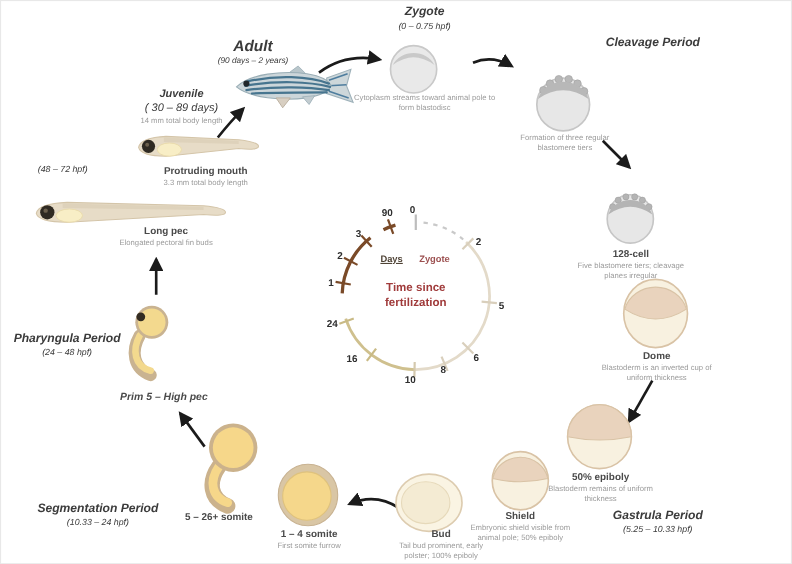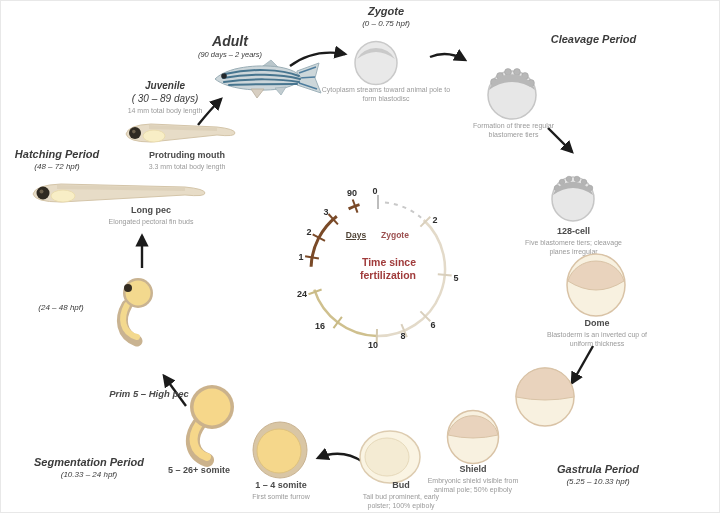--- a/index.html
+++ b/index.html
@@ -6,29 +6,29 @@
   #canvas{
     position:relative;width:720px;height:513px;background:#ffffff;
     font-family:"Liberation Sans", sans-serif;overflow:hidden;
     border:1px solid #e8e8e8;box-sizing:border-box;
   }
   .abs{position:absolute;}
   .ctr{text-align:center;}
   .period-name{font-size:11px;font-weight:bold;font-style:italic;color:#3b3b3b;line-height:1.2;display:block;}
   .period-range{font-size:8px;font-weight:normal;font-style:italic;color:#3b3b3b;line-height:1.4;display:block;}
   .stage-name{font-size:9px;font-weight:bold;color:#4a4a4a;line-height:1.3;display:block;}
-  .stage-name.it{font-style:italic;font-size:9.5px;margin-top:32px;}
+  .stage-name.it{font-style:italic;font-size:9.5px;}
   .stage-caption{font-size:7px;color:#9a9a9a;line-height:1.3;display:block;}
   .clock-num{position:absolute;transform:translate(-50%,-50%);font-size:9px;font-weight:bold;color:#2e2e2e;}
   .clock-side{position:absolute;transform:translate(-50%,-50%);font-size:8.5px;font-weight:bold;}
   .clock-days{color:#4f4336;text-decoration:underline;}
   .clock-hours{color:#9c5050;}
   .clock-title{
     position:absolute;left:377px;top:268px;width:76px;transform:translate(-50%,-50%);
-    font-size:10.5px;font-weight:bold;color:#a03b3b;text-align:right;line-height:1.25;
+    font-size:10.5px;font-weight:bold;color:#a03b3b;text-align:center;line-height:1.25;
   }
   svg{display:block;}
 </style>
 </head>
 <body>
 
 <div id="canvas">
 
   <svg class="abs" style="left:0;top:0" width="720" height="513" viewBox="0 0 720 513">
     <defs>
@@ -146,20 +146,24 @@
   </svg>
   <div class="abs ctr" style="left:545px;top:317px;width:102px">
     <span class="stage-name">Dome</span>
     <span class="stage-caption">Blastoderm is an inverted cup of uniform thickness</span>
   </div>
 
   <svg class="abs" style="left:512px;top:365px" width="64" height="62" viewBox="0 0 64 62">
     <ellipse cx="32" cy="31" rx="29" ry="29" fill="#f8f1e0" stroke="#d9c3a6" stroke-width="1.5"></ellipse>
     <path d="M3,31 A29,29 0 0 1 61,31 Q32,37 3,31 Z" fill="#e9d3bd" stroke="#d9c3a6" stroke-width="1"></path>
   </svg>
+  <div class="abs ctr" style="left:494px;top:427px;width:102px">
+    <span class="stage-name">50% epiboly</span>
+    <span class="stage-caption">Blastoderm remains of uniform thickness</span>
+  </div>
 
   <div class="abs ctr" style="left:517px;top:462px;width:160px">
     <span class="period-name">Gastrula Period</span>
     <span class="period-range">(5.25 – 10.33 hpf)</span>
   </div>
 
   <svg class="abs" style="left:444px;top:407px" width="56" height="58" viewBox="0 0 56 58">
     <ellipse cx="28" cy="29" rx="25.5" ry="26.5" fill="#f8f1e0" stroke="#d9c3a6" stroke-width="1.5"></ellipse>
     <path d="M3,27 A25.5,24 0 0 1 53,27 Q28,33 3,27 Z" fill="#e9d3bd" stroke="#d9c3a6" stroke-width="1"></path>
   </svg>
@@ -206,37 +210,37 @@
     <path d="M16,30 C9,43 11,58 26,62" stroke="#f3d98e" stroke-width="6" fill="none" stroke-linecap="round"></path>
     <circle cx="27" cy="18" r="15" fill="#c9b391"></circle>
     <circle cx="27" cy="18" r="12.5" fill="#f3d98e"></circle>
     <circle cx="17" cy="13" r="4" fill="#332c22"></circle>
   </svg>
   <div class="abs ctr" style="left:92px;top:355px;width:112px">
     <span class="stage-name it">Prim 5 – High pec</span>
   </div>
 
   <div class="abs ctr" style="left:0px;top:301px;width:120px">
+    <span class="period-name">Pharyngula Period</span>
     <span class="period-range">(24 – 48 hpf)</span>
   </div>
 
   <svg class="abs" style="left:26px;top:177px" width="184" height="32" viewBox="0 0 184 32">
     <path d="M6,16 Q8,7 34,6 L158,9 Q178,11 178,15 Q178,19 158,17 L34,24 Q8,24 6,16 Z" fill="#e7dcc7" stroke="#d4c5a9" stroke-width="1"></path>
     <path d="M30,7 L158,10 L158,13 L30,11 Z" fill="#d9cbb2" opacity="0.6"></path>
     <ellipse cx="36" cy="18" rx="12" ry="6" fill="#f8eec6" stroke="#e8d9a8" stroke-width="0.8"></ellipse>
     <circle cx="16" cy="15" r="6.5" fill="#2f2a22"></circle>
     <circle cx="14.5" cy="13.5" r="2" fill="#6b5f4c"></circle>
   </svg>
   <div class="abs ctr" style="left:92px;top:204px;width:116px">
     <span class="stage-name">Long pec</span>
     <span class="stage-caption">Elongated pectoral fin buds</span>
   </div>
 
   <div class="abs ctr" style="left:0px;top:147px;width:112px">
-    <span class="period-name">Hatching Period</span>
     <span class="period-range">(48 – 72 hpf)</span>
   </div>
 
   <svg class="abs" style="left:120px;top:116px" width="118" height="34" viewBox="0 0 118 34">
     <path d="M5,17 Q7,8 30,7 L96,10 Q114,12 114,16 Q114,20 96,18 L30,25 Q7,25 5,17 Z" fill="#e7dcc7" stroke="#d4c5a9" stroke-width="1"></path>
     <path d="M28,8 L96,11 L96,14 L28,12 Z" fill="#d9cbb2" opacity="0.6"></path>
     <ellipse cx="33" cy="19" rx="11" ry="6" fill="#f8eec6" stroke="#e8d9a8" stroke-width="0.8"></ellipse>
     <circle cx="14" cy="16" r="6" fill="#2f2a22"></circle>
     <circle cx="12.8" cy="14.6" r="1.8" fill="#6b5f4c"></circle>
   </svg>

